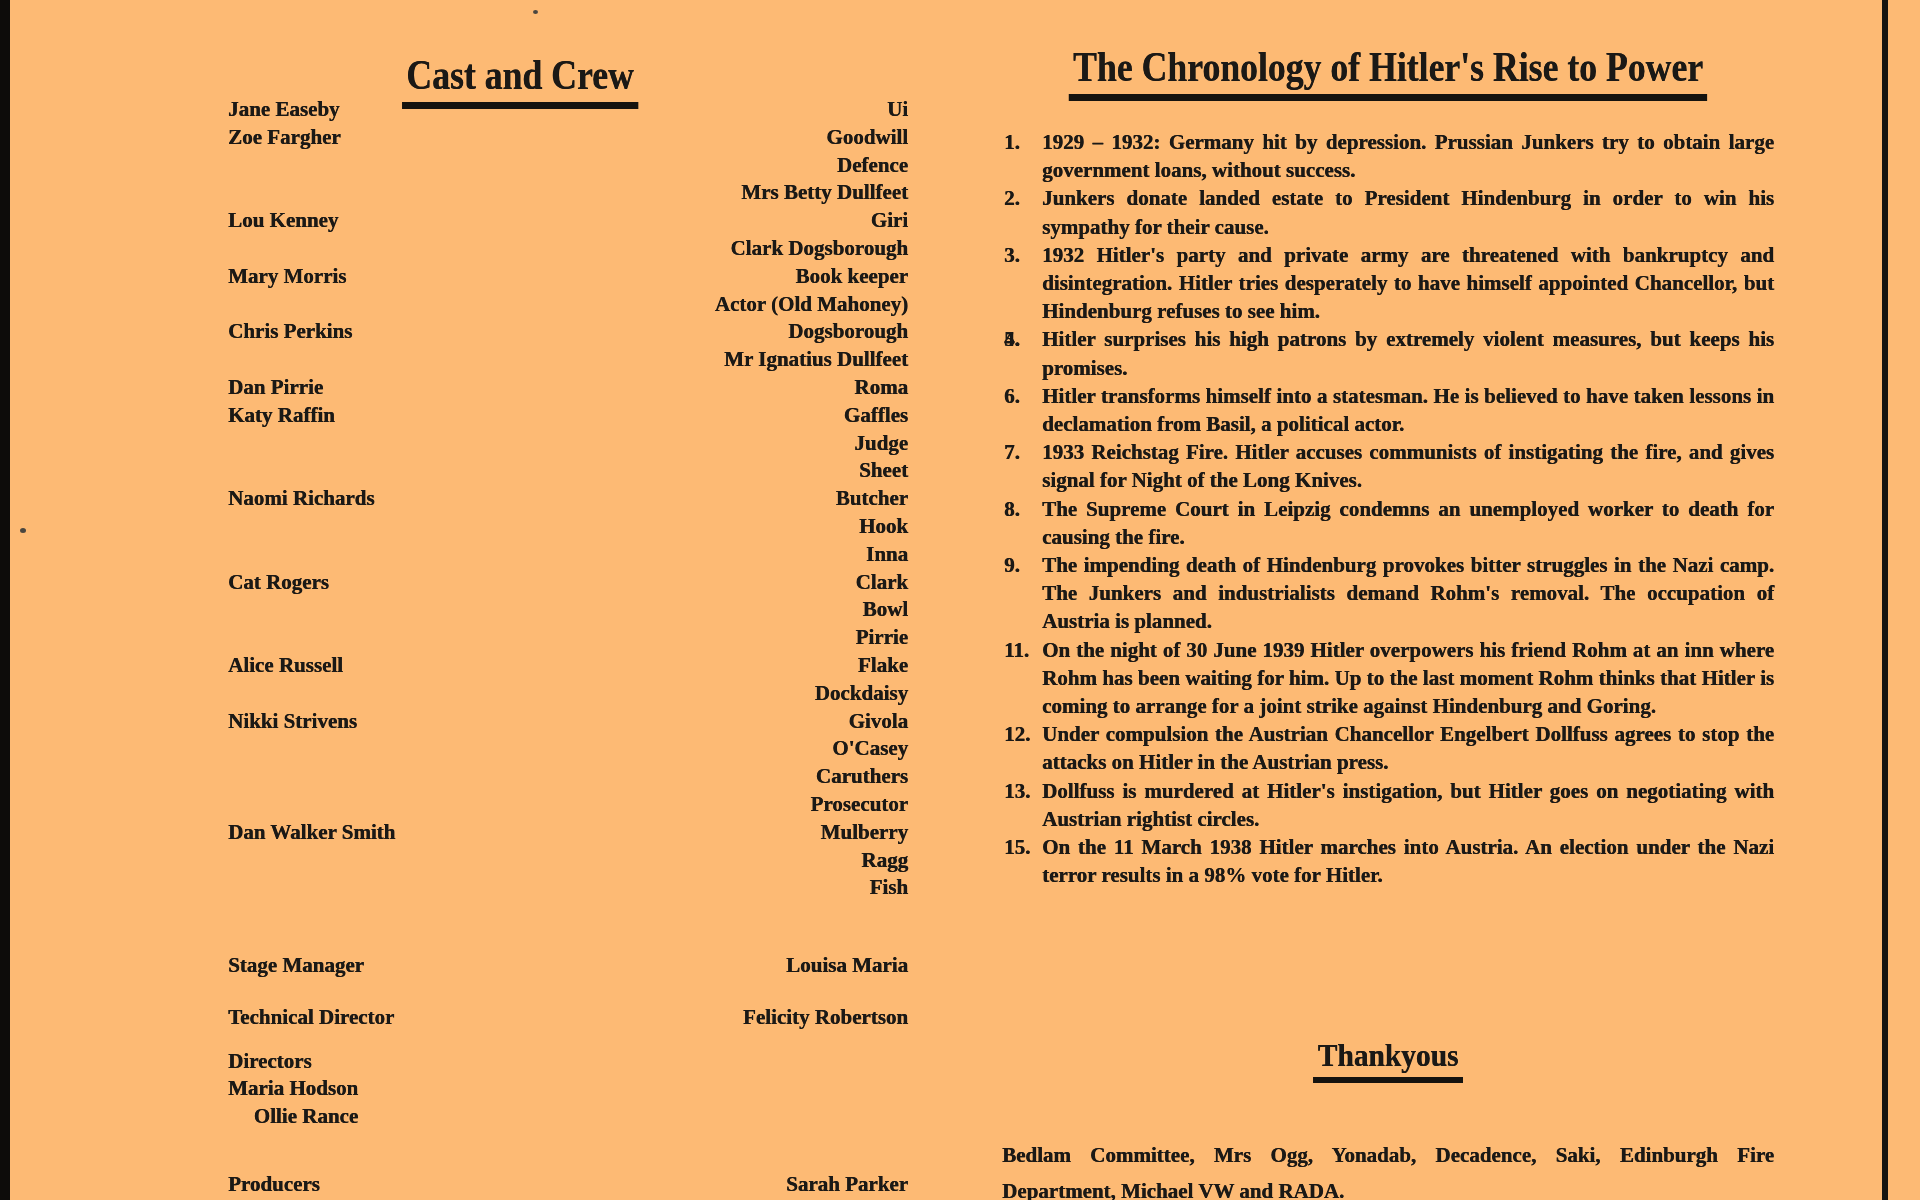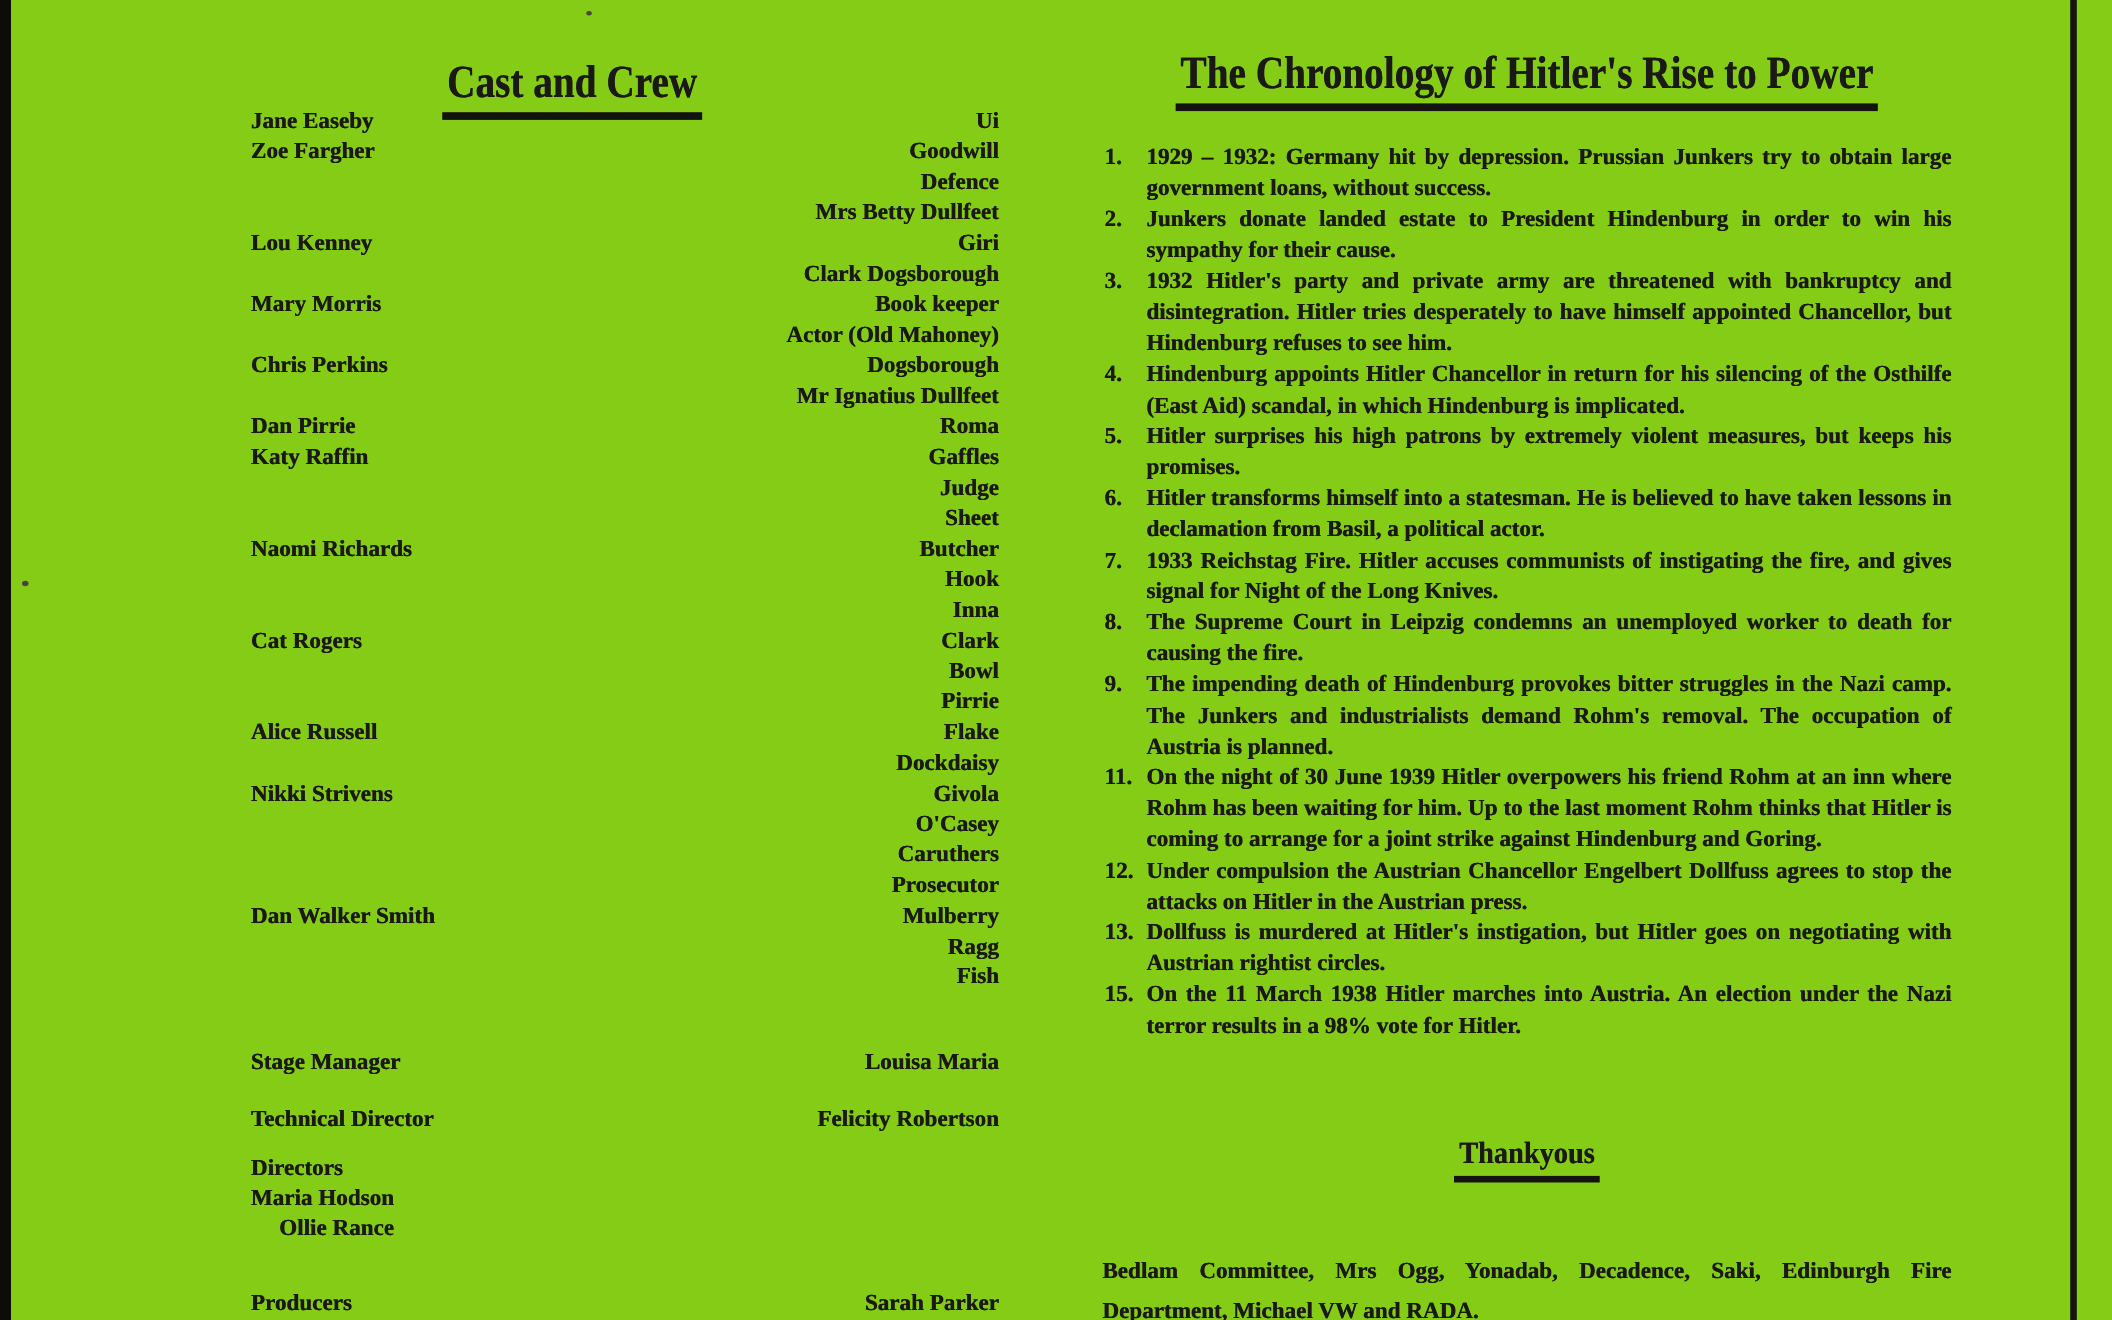--- a/index.html
+++ b/index.html
@@ -2,21 +2,21 @@
 <html><head>
 <meta charset="utf-8">
 <style>
   html,body{margin:0;padding:0;}
   body{
     width:1920px;height:1200px;overflow:hidden;
     background:#e8e6e1;
   }
   .page{
     position:relative;width:1920px;height:1200px;overflow:hidden;
-    background:#84cc16;
+    background:#fdba74;
     font-family:"Liberation Serif","DejaVu Serif",serif;
     font-weight:700;
     color:#1b1916;
     text-shadow:0.4px 0 0 #1b1916;
   }
   
   .edge-left{position:absolute;left:0;top:0;width:10px;height:1200px;background:#0d0c0a;}
   .fold-line{position:absolute;left:1882px;top:0;width:6px;height:1200px;background:#17140f;}
   .speck{position:absolute;background:#4a463f;border-radius:50%;}
   .speck.s1{left:533px;top:10px;width:5px;height:4px;}
@@ -28,21 +28,21 @@
     white-space:nowrap;line-height:1;
   }
   .heading .inner{
     display:inline-block;
     transform:scaleX(0.85);
     border-bottom:7px solid #15130f;
     padding:0 5px 6px 5px;
   }
   #cast-title{left:520px;top:26px;font-size:42px;}
   #chrono-title{left:1388px;top:18px;font-size:42px;}
-  #thankyous-title{left:1388px;top:1012px;font-size:28px;}
+  #thankyous-title{left:1388px;top:1012px;font-size:32px;}
   #thankyous-title .inner{border-bottom-width:6px;transform:scaleX(0.92);}
 
   
   .cast-block{position:absolute;left:228px;top:96px;width:680px;font-size:21px;line-height:27.8px;}
   .crew-block{position:absolute;left:228px;top:952px;width:680px;font-size:21px;line-height:27.8px;}
   .two-col{display:flex;align-items:flex-start;}
   .col-left{width:424px;flex:none;}
   .col-right{flex:1;text-align:right;}
   .crew-block .two-col:nth-child(1){margin-bottom:24px;}
   .crew-block .two-col:nth-child(2){margin-bottom:16px;}
@@ -200,21 +200,21 @@
   </section>
 
   <section>
     <h1 class="heading" id="chrono-title">
       <span class="inner">The Chronology of Hitler's Rise to Power</span>
     </h1>
     <div id="chrono-list">
         <div class="chrono-item"><span class="chrono-num">1.</span><span class="chrono-text">1929 – 1932: Germany hit by depression. Prussian Junkers try to obtain large government loans, without success.</span></div>
         <div class="chrono-item"><span class="chrono-num">2.</span><span class="chrono-text">Junkers donate landed estate to President Hindenburg in order to win his sympathy for their cause.</span></div>
         <div class="chrono-item"><span class="chrono-num">3.</span><span class="chrono-text">1932 Hitler's party and private army are threatened with bankruptcy and disintegration. Hitler tries desperately to have himself appointed Chancellor, but Hindenburg refuses to see him.</span></div>
-        <div class="chrono-item"><span class="chrono-num">4.</span><span class="chrono-text">Hindenburg appoints Hitler Chancellor in return for his silencing of the Osthilfe (East Aid) scandal, in which Hindenburg is implicated.</span></div>
+        <div class="chrono-item"><span class="chrono-num">4.</span></div>
         <div class="chrono-item"><span class="chrono-num">5.</span><span class="chrono-text">Hitler surprises his high patrons by extremely violent measures, but keeps his promises.</span></div>
         <div class="chrono-item"><span class="chrono-num">6.</span><span class="chrono-text">Hitler transforms himself into a statesman. He is believed to have taken lessons in declamation from Basil, a political actor.</span></div>
         <div class="chrono-item"><span class="chrono-num">7.</span><span class="chrono-text">1933 Reichstag Fire. Hitler accuses communists of instigating the fire, and gives signal for Night of the Long Knives.</span></div>
         <div class="chrono-item"><span class="chrono-num">8.</span><span class="chrono-text">The Supreme Court in Leipzig condemns an unemployed worker to death for causing the fire.</span></div>
         <div class="chrono-item"><span class="chrono-num">9.</span><span class="chrono-text">The impending death of Hindenburg provokes bitter struggles in the Nazi camp. The Junkers and industrialists demand Rohm's removal. The occupation of Austria is planned.</span></div>
         <div class="chrono-item"><span class="chrono-num">11.</span><span class="chrono-text">On the night of 30 June 1939 Hitler overpowers his friend Rohm at an inn where Rohm has been waiting for him. Up to the last moment Rohm thinks that Hitler is coming to arrange for a joint strike against Hindenburg and Goring.</span></div>
         <div class="chrono-item"><span class="chrono-num">12.</span><span class="chrono-text">Under compulsion the Austrian Chancellor Engelbert Dollfuss agrees to stop the attacks on Hitler in the Austrian press.</span></div>
         <div class="chrono-item"><span class="chrono-num">13.</span><span class="chrono-text">Dollfuss is murdered at Hitler's instigation, but Hitler goes on negotiating with Austrian rightist circles.</span></div>
         <div class="chrono-item"><span class="chrono-num">15.</span><span class="chrono-text">On the 11 March 1938 Hitler marches into Austria. An election under the Nazi terror results in a 98% vote for Hitler.</span></div>
       </div>

